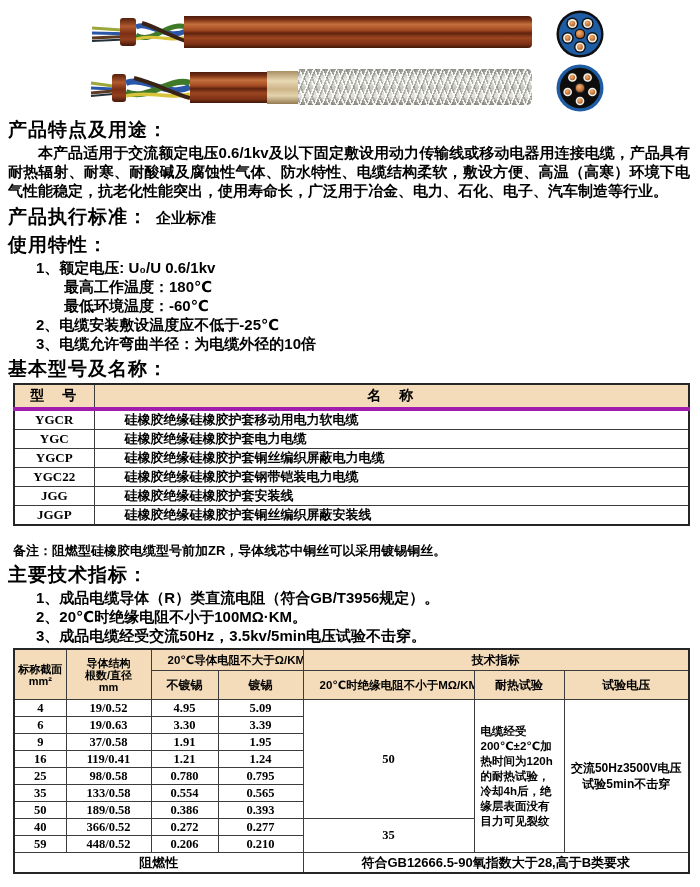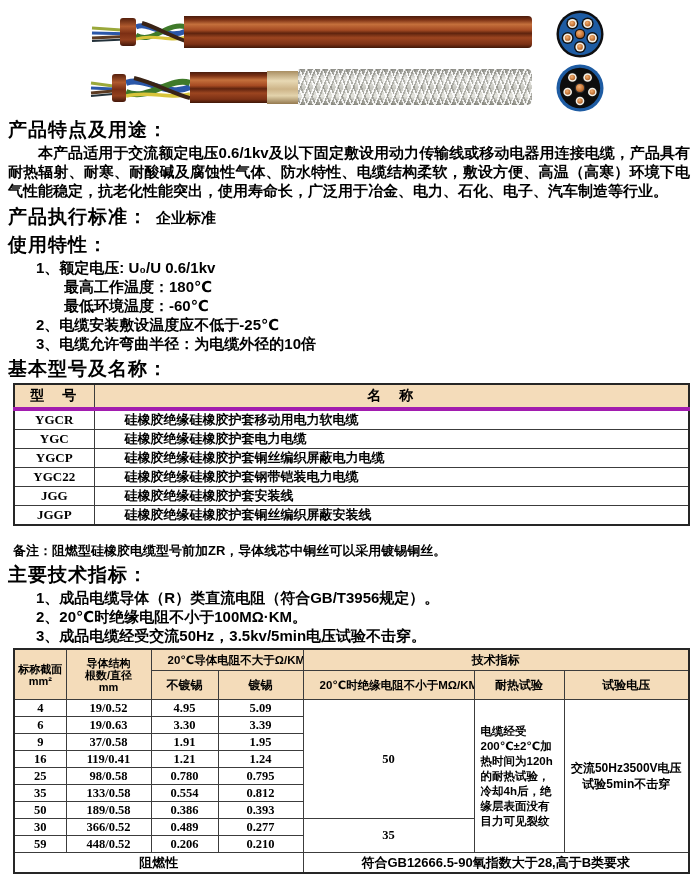--- a/index.html
+++ b/index.html
@@ -299,32 +299,32 @@
       <tr>
           <td class="num">25</td>
           <td class="num">98/0.58</td>
           <td class="num">0.780</td>
           <td class="num">0.795</td>
         </tr>
       <tr>
           <td class="num">35</td>
           <td class="num">133/0.58</td>
           <td class="num">0.554</td>
-          <td class="num">0.812</td>
+          <td class="num">0.565</td>
         </tr>
       <tr>
           <td class="num">50</td>
           <td class="num">189/0.58</td>
           <td class="num">0.386</td>
           <td class="num">0.393</td>
         </tr>
       <tr>
-        <td class="num">30</td>
+        <td class="num">40</td>
           <td class="num">366/0.52</td>
-          <td class="num">0.489</td>
+          <td class="num">0.272</td>
           <td class="num">0.277</td>
         <td rowspan="2" class="num">35</td>
       </tr>
       <tr>
           <td class="num">59</td>
           <td class="num">448/0.52</td>
           <td class="num">0.206</td>
           <td class="num">0.210</td>
         </tr>
       <tr class="flame-row">

